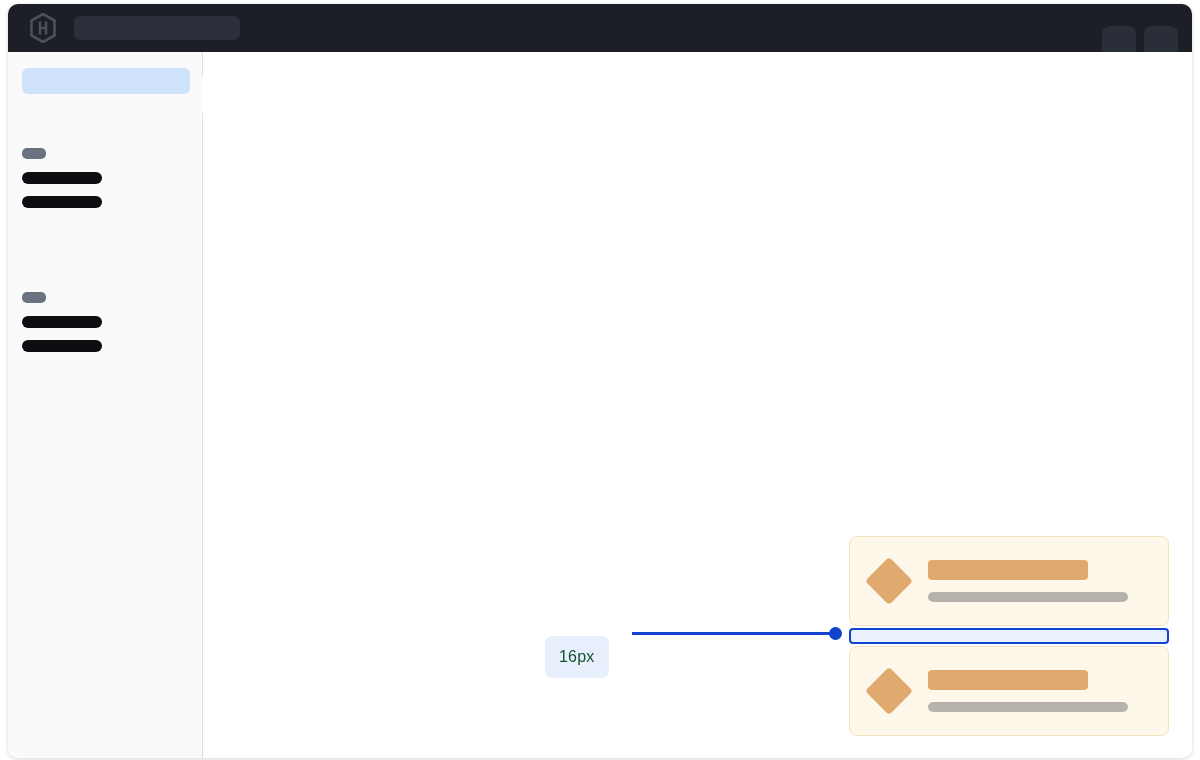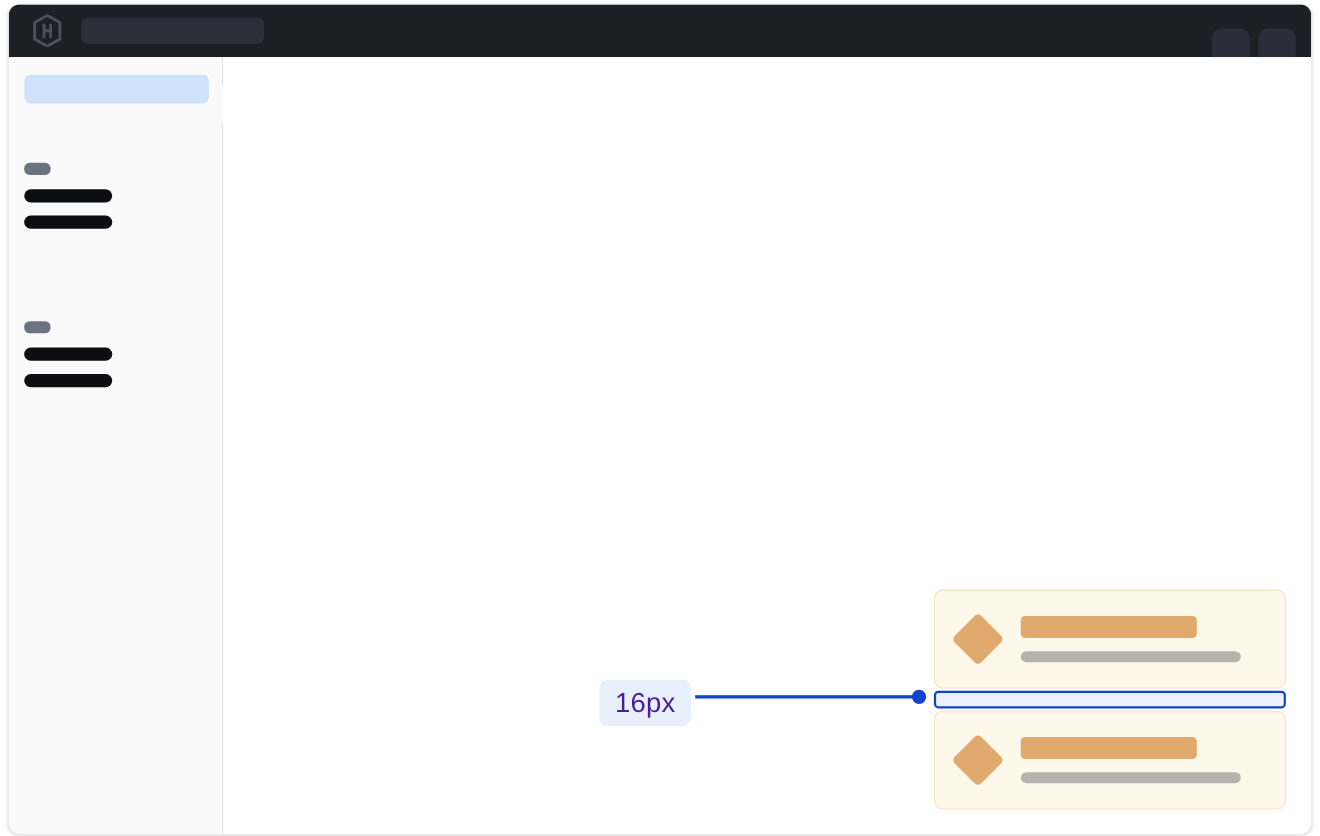--- a/index.html
+++ b/index.html
@@ -195,26 +195,26 @@
     margin: 2px 0;
     background: #eaf1fd;
     border: 2px solid #1243cf;
     border-radius: 4px;
   }
 
   
   .measure-badge {
     position: absolute;
     left: 342px;
-    top: 566px;
+    top: 584px;
     padding: 6px 14px;
     background: #e7effc;
     border-radius: 7px;
-    color: #4c1d95;
-    font-size: 25px;
+    color: #14532d;
+    font-size: 16px;
     line-height: 30px;
     letter-spacing: .2px;
   }
 
   .measure-line {
     position: absolute;
     left: 429px;
     top: 580px;
     width: 200px;
     height: 3px;

